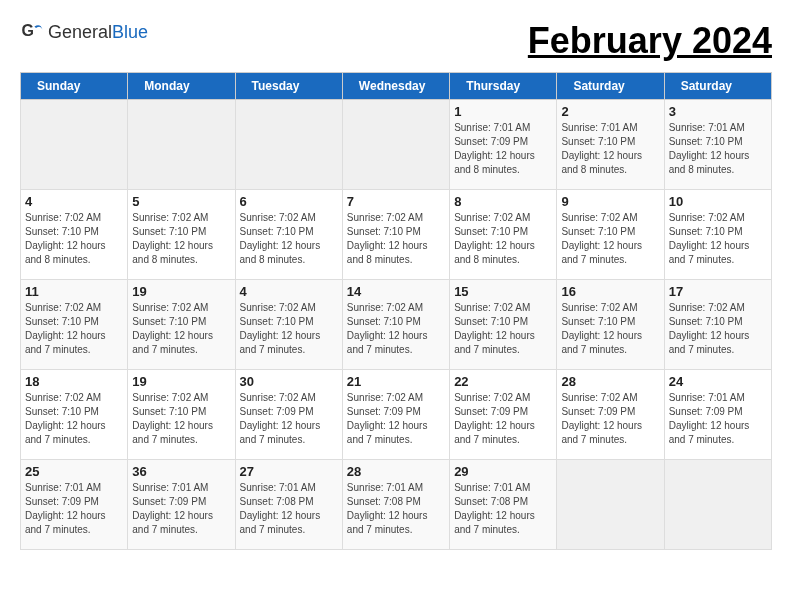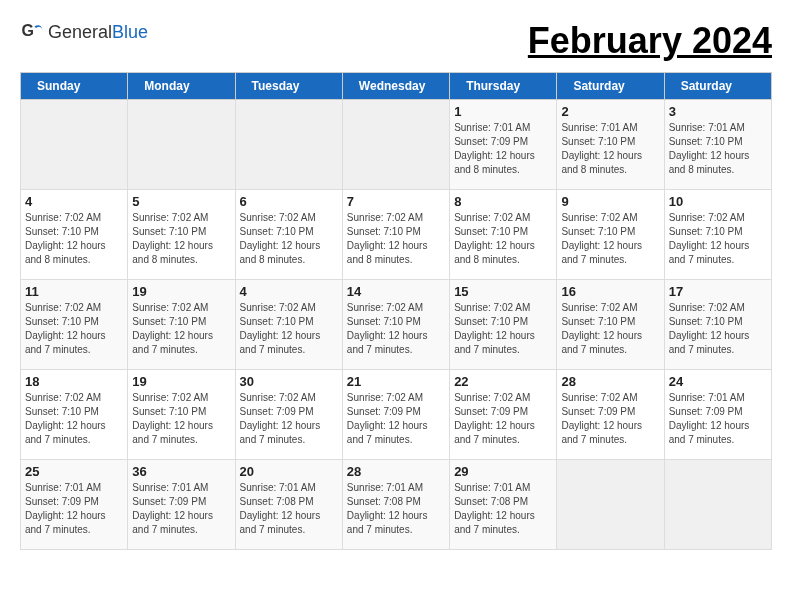--- a/index.html
+++ b/index.html
@@ -225,21 +225,21 @@
       <tr>
         <td>
           <div class="day-number">25</div>
           <div class="day-info">Sunrise: 7:01 AM<br>Sunset: 7:09 PM<br>Daylight: 12 hours and 7 minutes.</div>
         </td>
         <td>
           <div class="day-number">36</div>
           <div class="day-info">Sunrise: 7:01 AM<br>Sunset: 7:09 PM<br>Daylight: 12 hours and 7 minutes.</div>
         </td>
         <td>
-          <div class="day-number">20</div>
+          <div class="day-number">27</div>
           <div class="day-info">Sunrise: 7:01 AM<br>Sunset: 7:08 PM<br>Daylight: 12 hours and 7 minutes.</div>
         </td>
         <td>
           <div class="day-number">28</div>
           <div class="day-info">Sunrise: 7:01 AM<br>Sunset: 7:08 PM<br>Daylight: 12 hours and 7 minutes.</div>
         </td>
         <td>
           <div class="day-number">29</div>
           <div class="day-info">Sunrise: 7:01 AM<br>Sunset: 7:08 PM<br>Daylight: 12 hours and 7 minutes.</div>
         </td>

